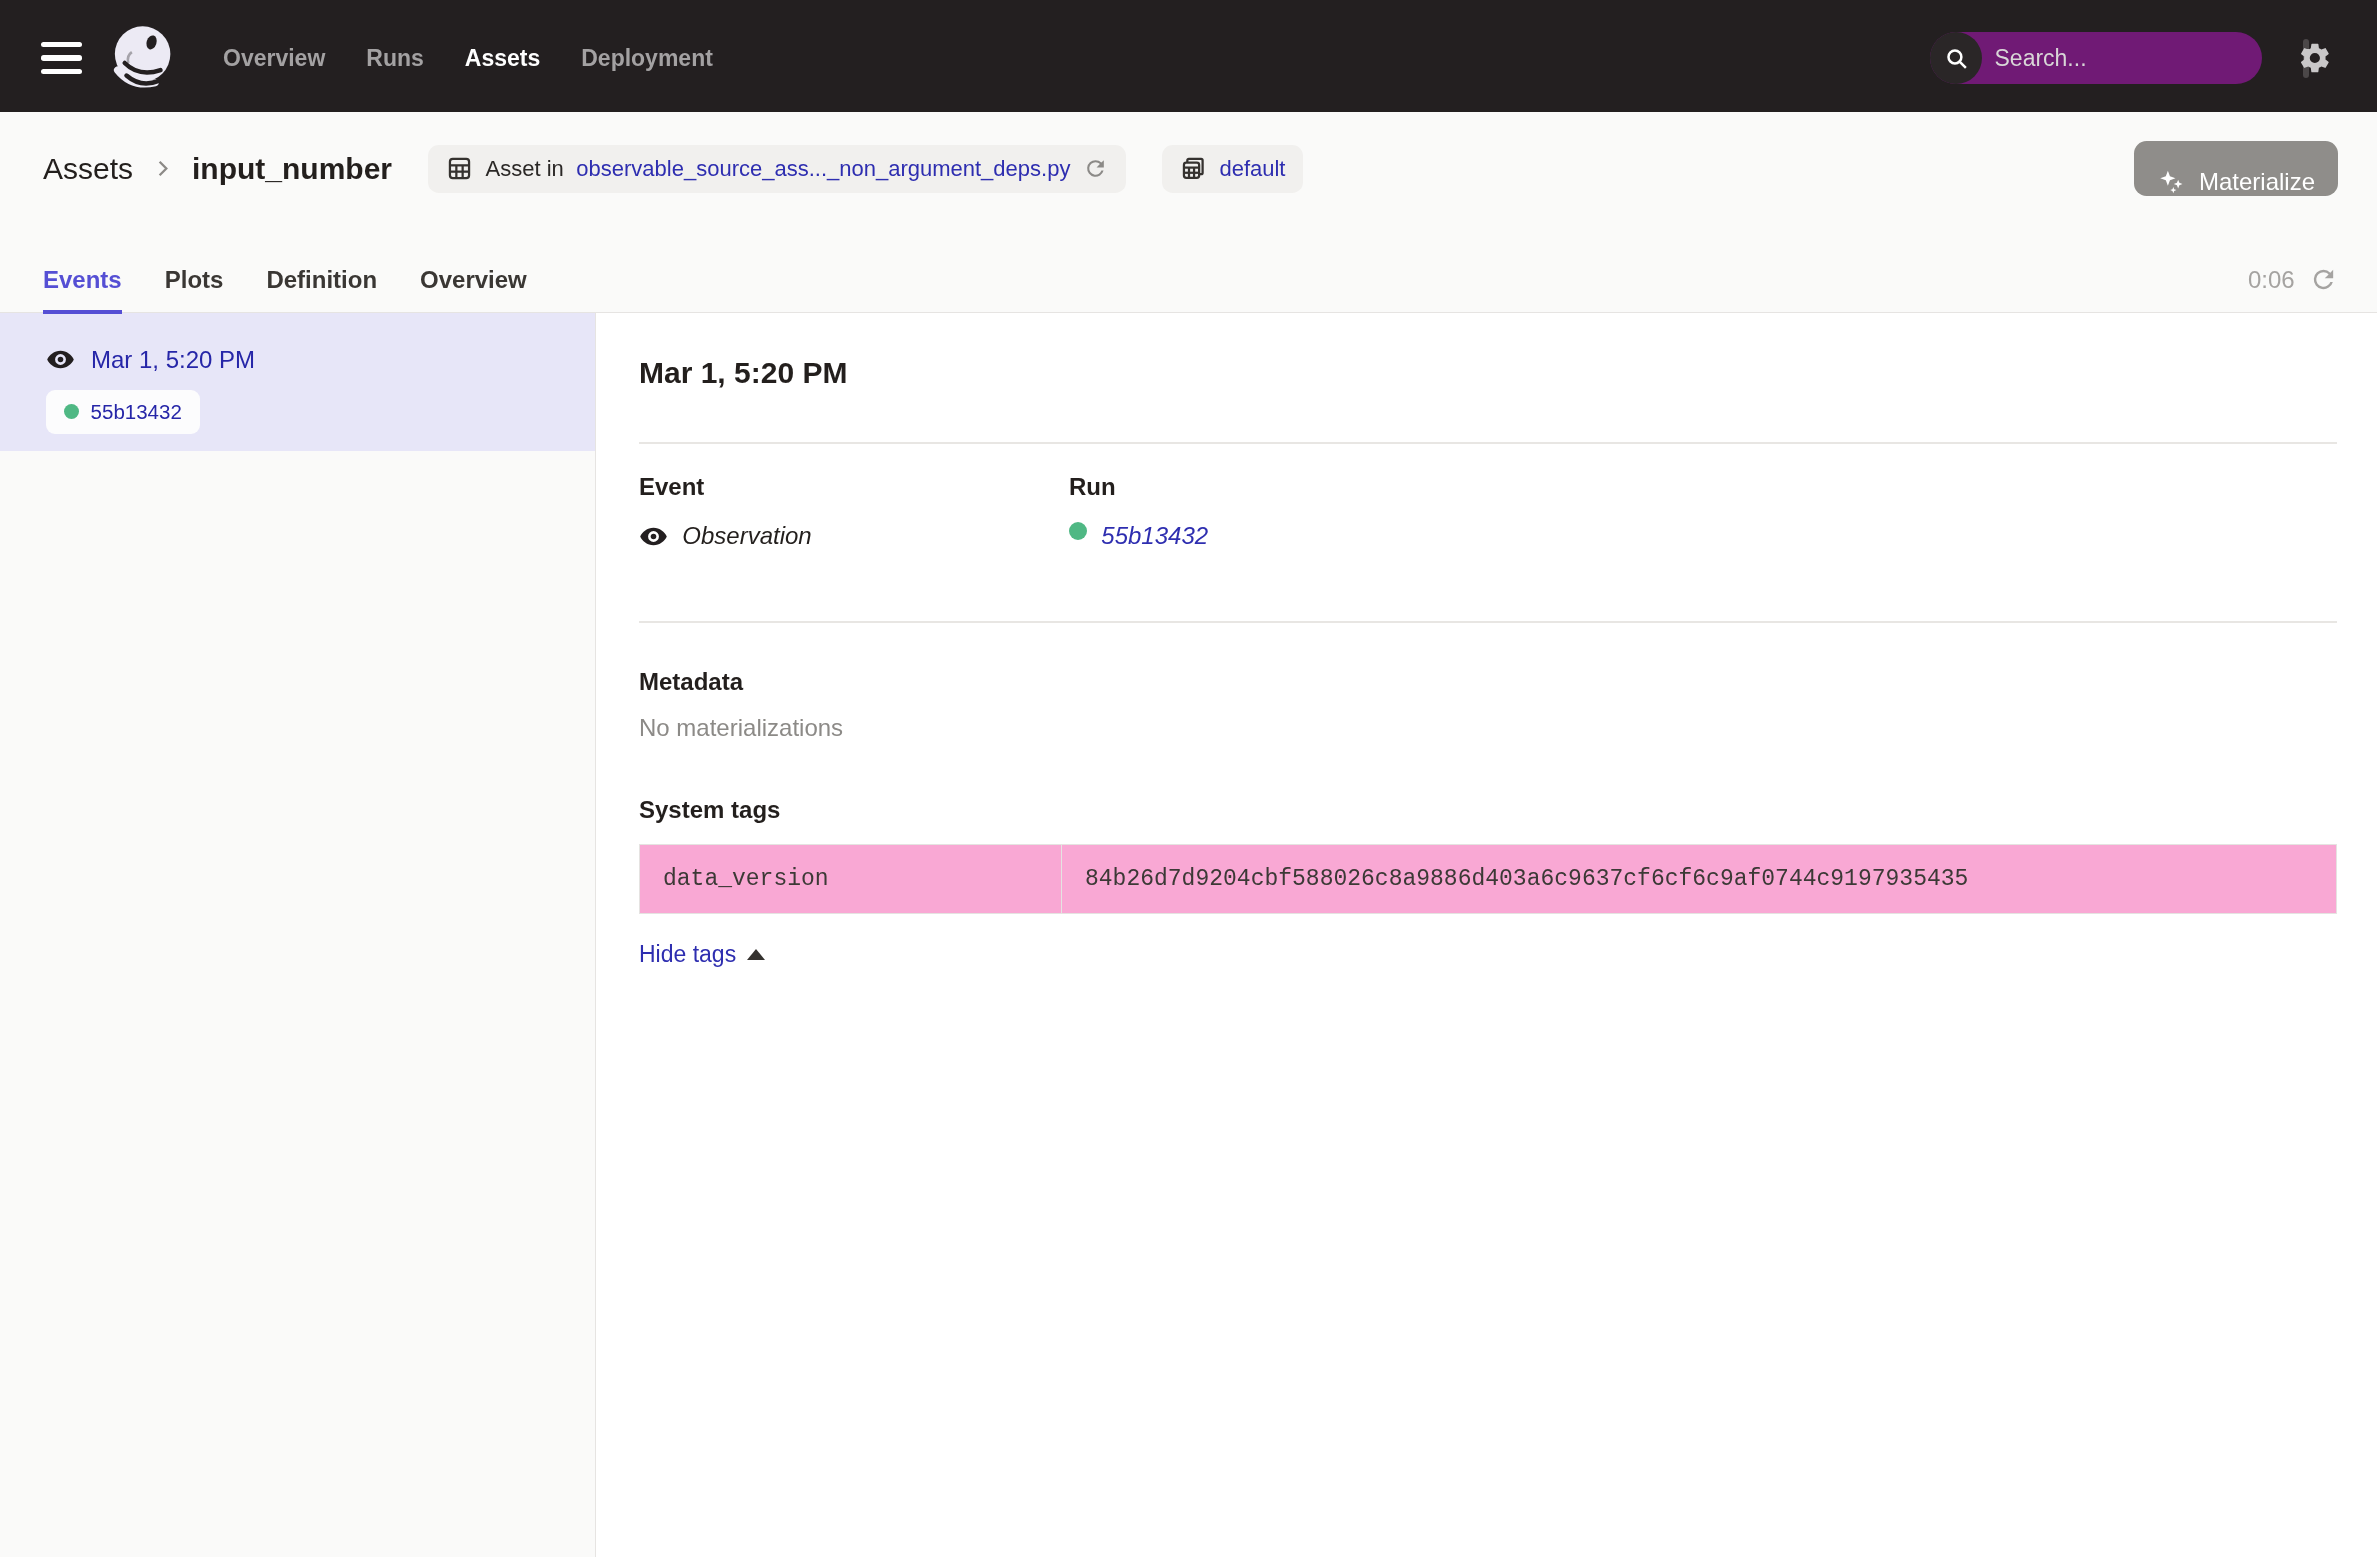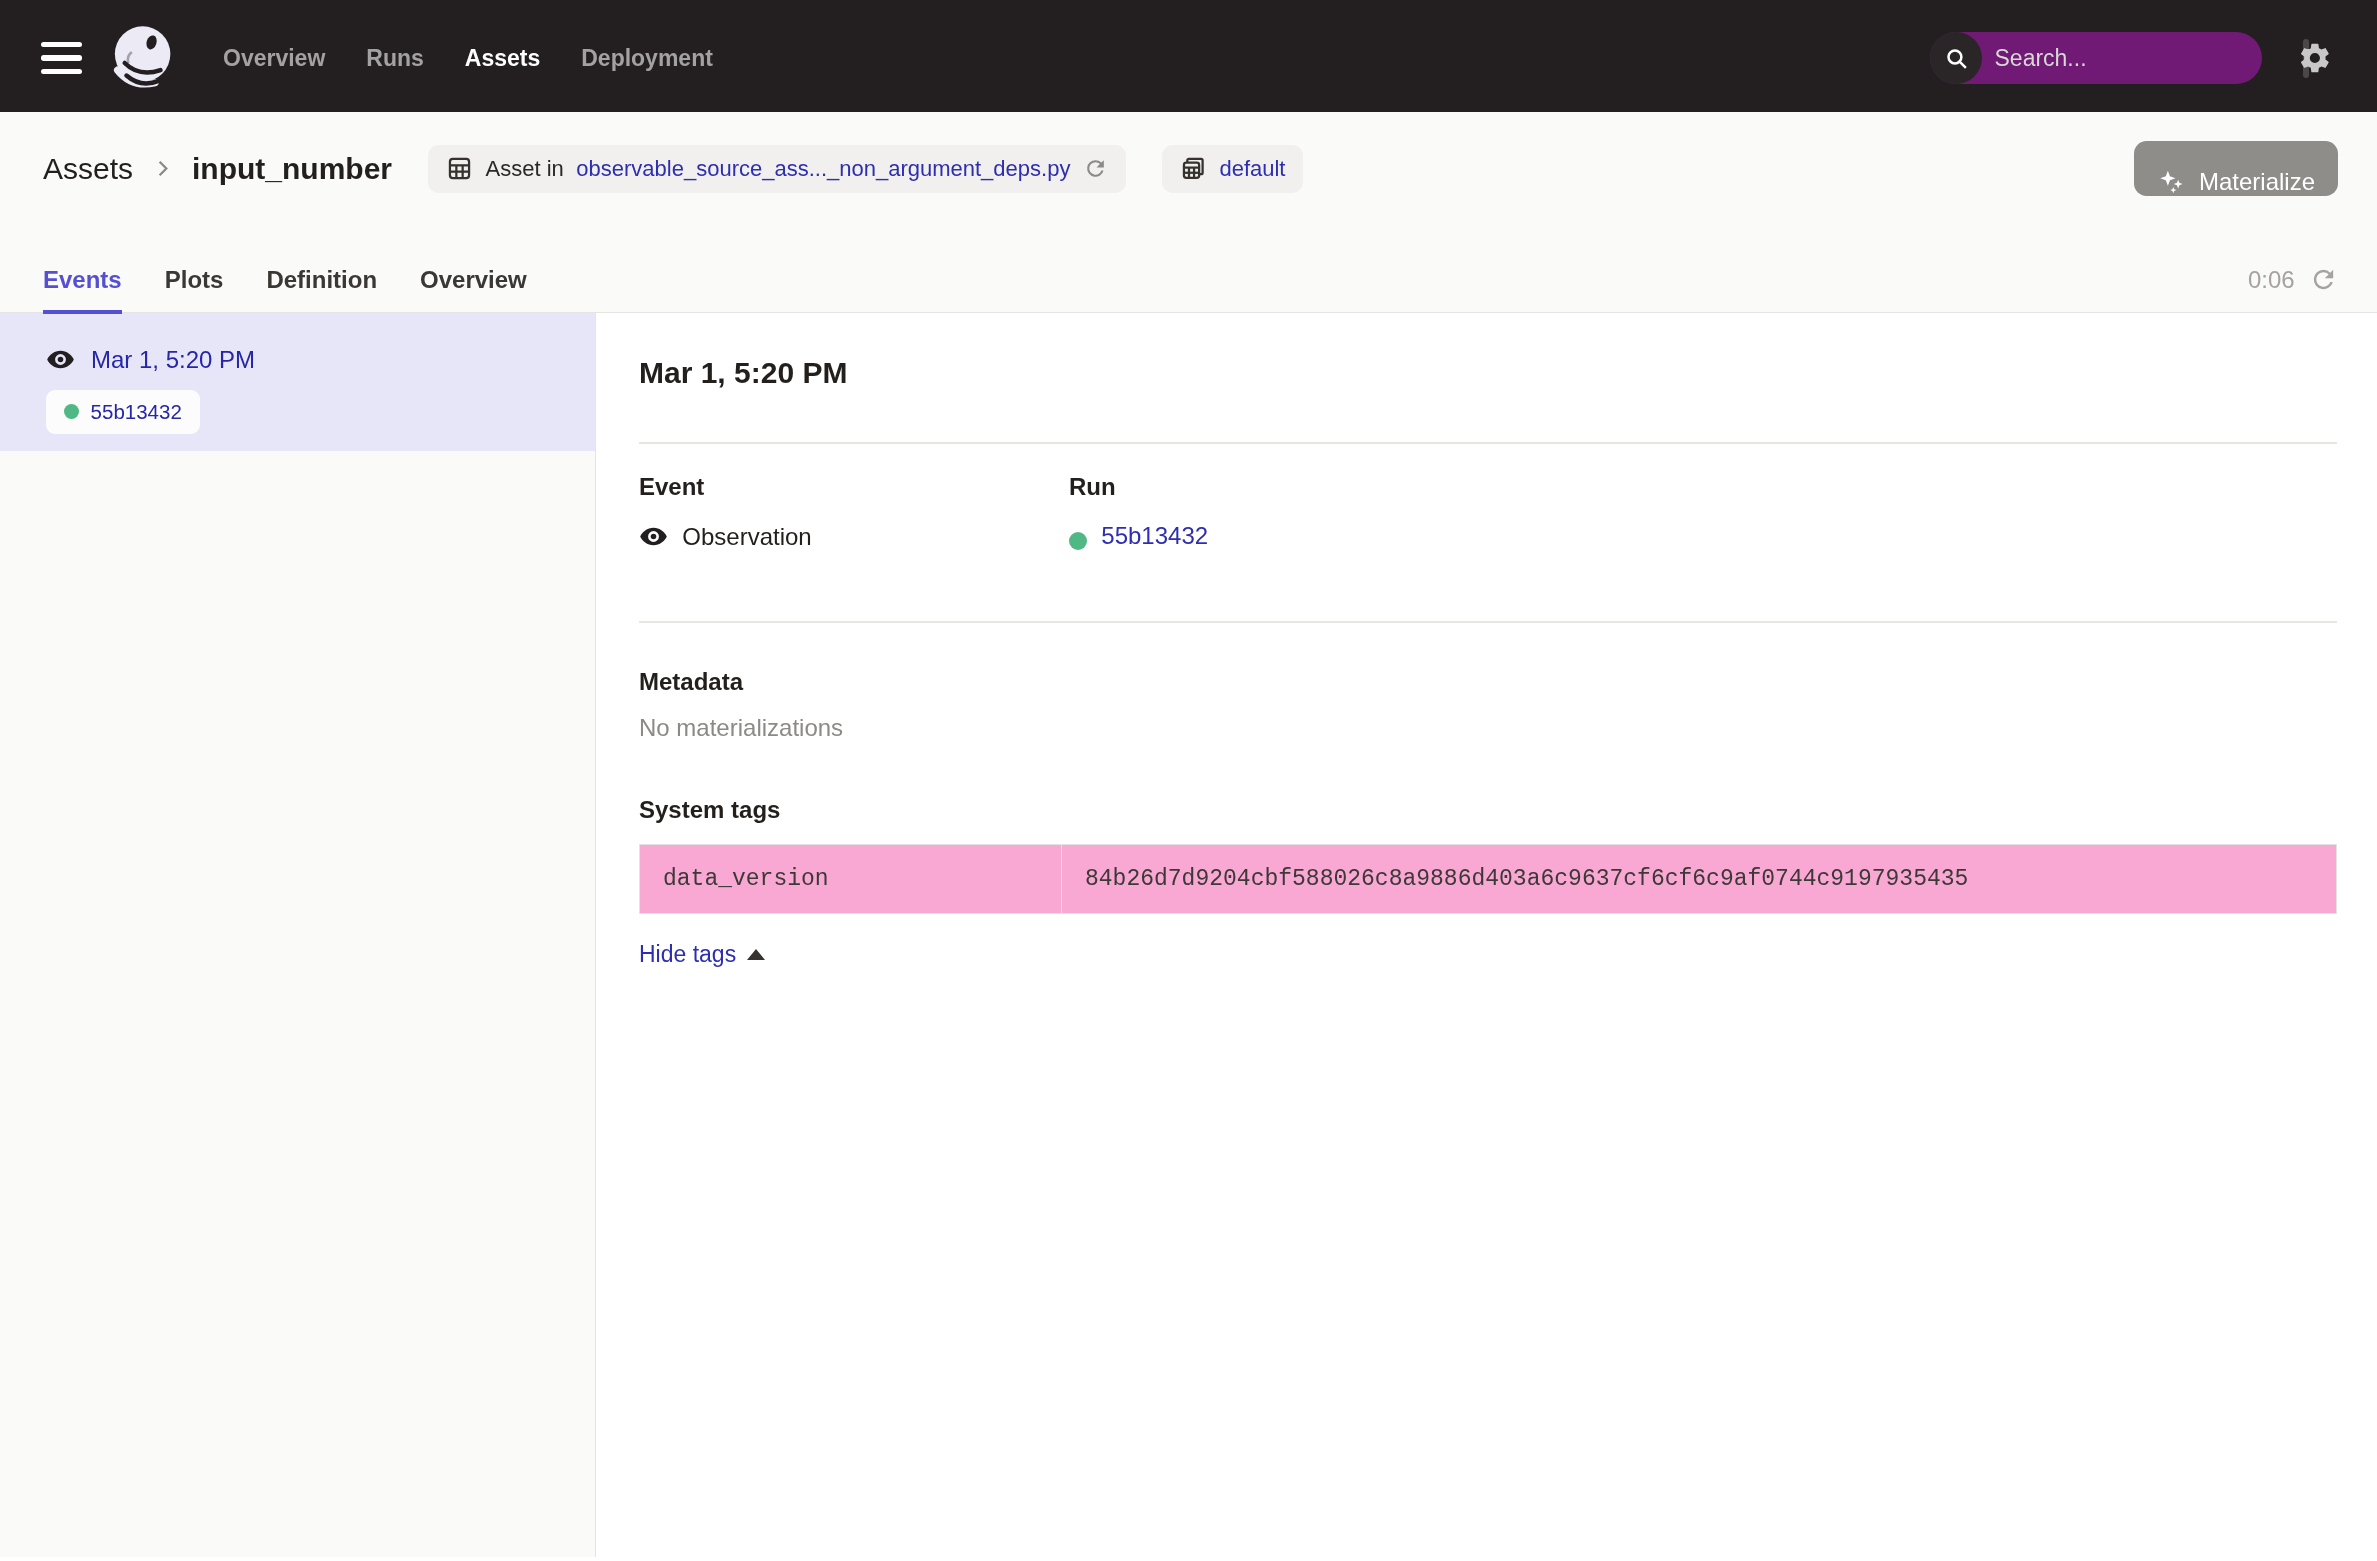--- a/index.html
+++ b/index.html
@@ -65,21 +65,21 @@
   .dot { width:15px; height:15px; border-radius:50%; background:#4FB884; flex:0 0 auto; }
   .run-chip .run-id { font-size:20.5px; color:#2626A8; }
 
   .main { flex:1; background:#ffffff; padding:43px 40px 0 43px; }
   .detail-title { font-size:30px; font-weight:700; color:#231F1D; }
   .divider { height:1.8px; background:#E8E6E3; border:none; }
   .div1 { margin-top:52px; }
   .div2 { margin-top:70px; }
   .cols { margin-top:29px; display:grid; grid-template-columns:430px 431px 1fr; }
   .col-label { font-size:24px; font-weight:700; color:#231F1D; }
-  .col-value { margin-top:21.4px; display:flex; align-items:flex-end; gap:14.3px; font-size:24px; }
+  .col-value { margin-top:21.4px; display:flex; align-items:flex-start; gap:14.3px; font-size:24px;font-style:italic; }
   .col-value .eye { color:#231F20; display:flex; }
   .run-link { color:#2E2EB0; cursor:pointer; }
   .section-h { margin-top:45px; font-size:24px; font-weight:700; color:#231F1D; }
   .muted { margin-top:18px; font-size:24px; color:#8C8A87; }
   .st-h { margin-top:54px; }
   .tags-table { margin-top:19.6px; display:flex; border:1.8px solid #E5E3E1; background:#f9a8d4; }
   .tag-key { width:422px; flex:0 0 auto; border-right:1.8px solid #E5E3E1;
     padding:21.4px 23px; font-family:"Liberation Mono", monospace; font-size:23px; color:#3C3936; }
   .tag-value { flex:1; padding:21.4px 23px; font-family:"Liberation Mono", monospace;
     font-size:23px; color:#3C3936; }

